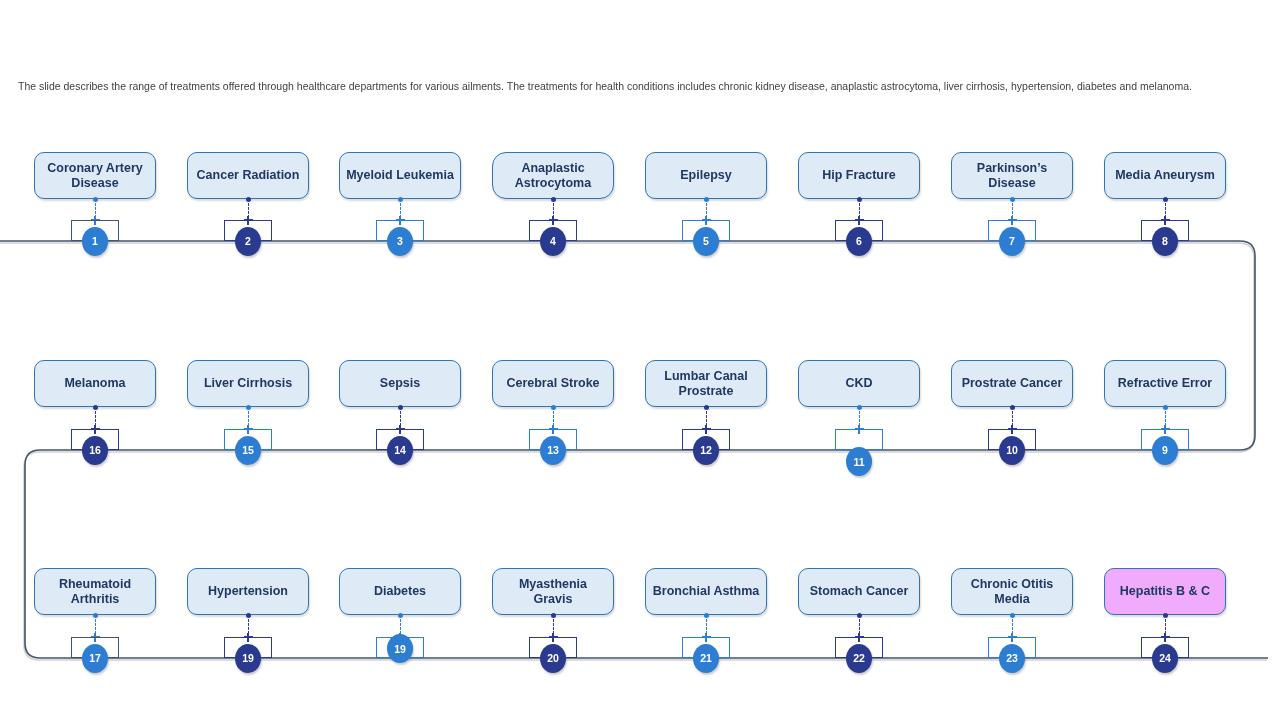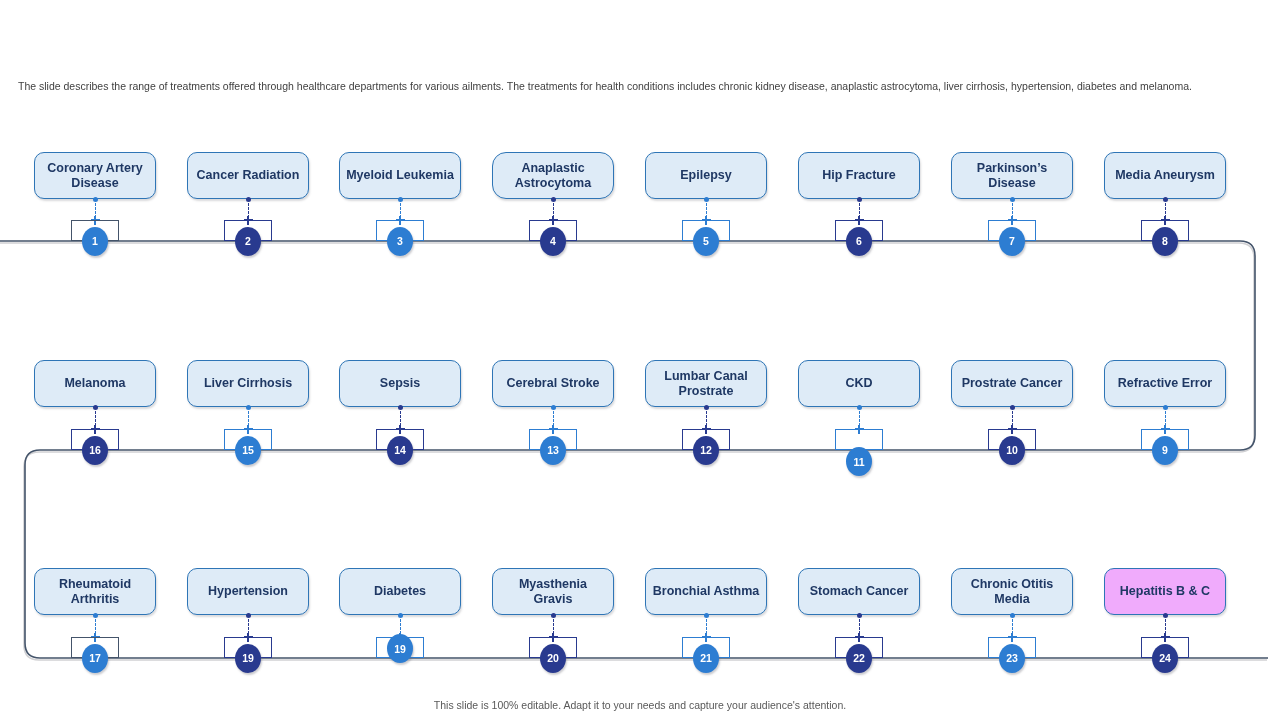--- a/index.html
+++ b/index.html
@@ -265,15 +265,14 @@
       <div class="station" style="left: 1104px; top: 568px; height: 106px; --conn: #293A8F; --brk: #293A8F;">
         <div class="t-box" style="background: #f0abfc; border-color: rgb(46, 117, 182); color: rgb(31, 56, 100);">Hepatitis B &amp; C</div>
         <div class="dot"></div>
         <div class="vline"></div>
         <div class="plus" style="top: 64.5px;"></div>
         <div class="bracket" style="top: 69px;"></div>
         <div class="num-circle" style="top: 75.5px;">24</div>
       </div>
     </div>
 
-  <div class="footer" style="color: rgb(89, 89, 89);">This slide is 100% editable. Adapt it to your needs and capture your audience's attention.</div>
 
 </div>
 
 </body></html>

